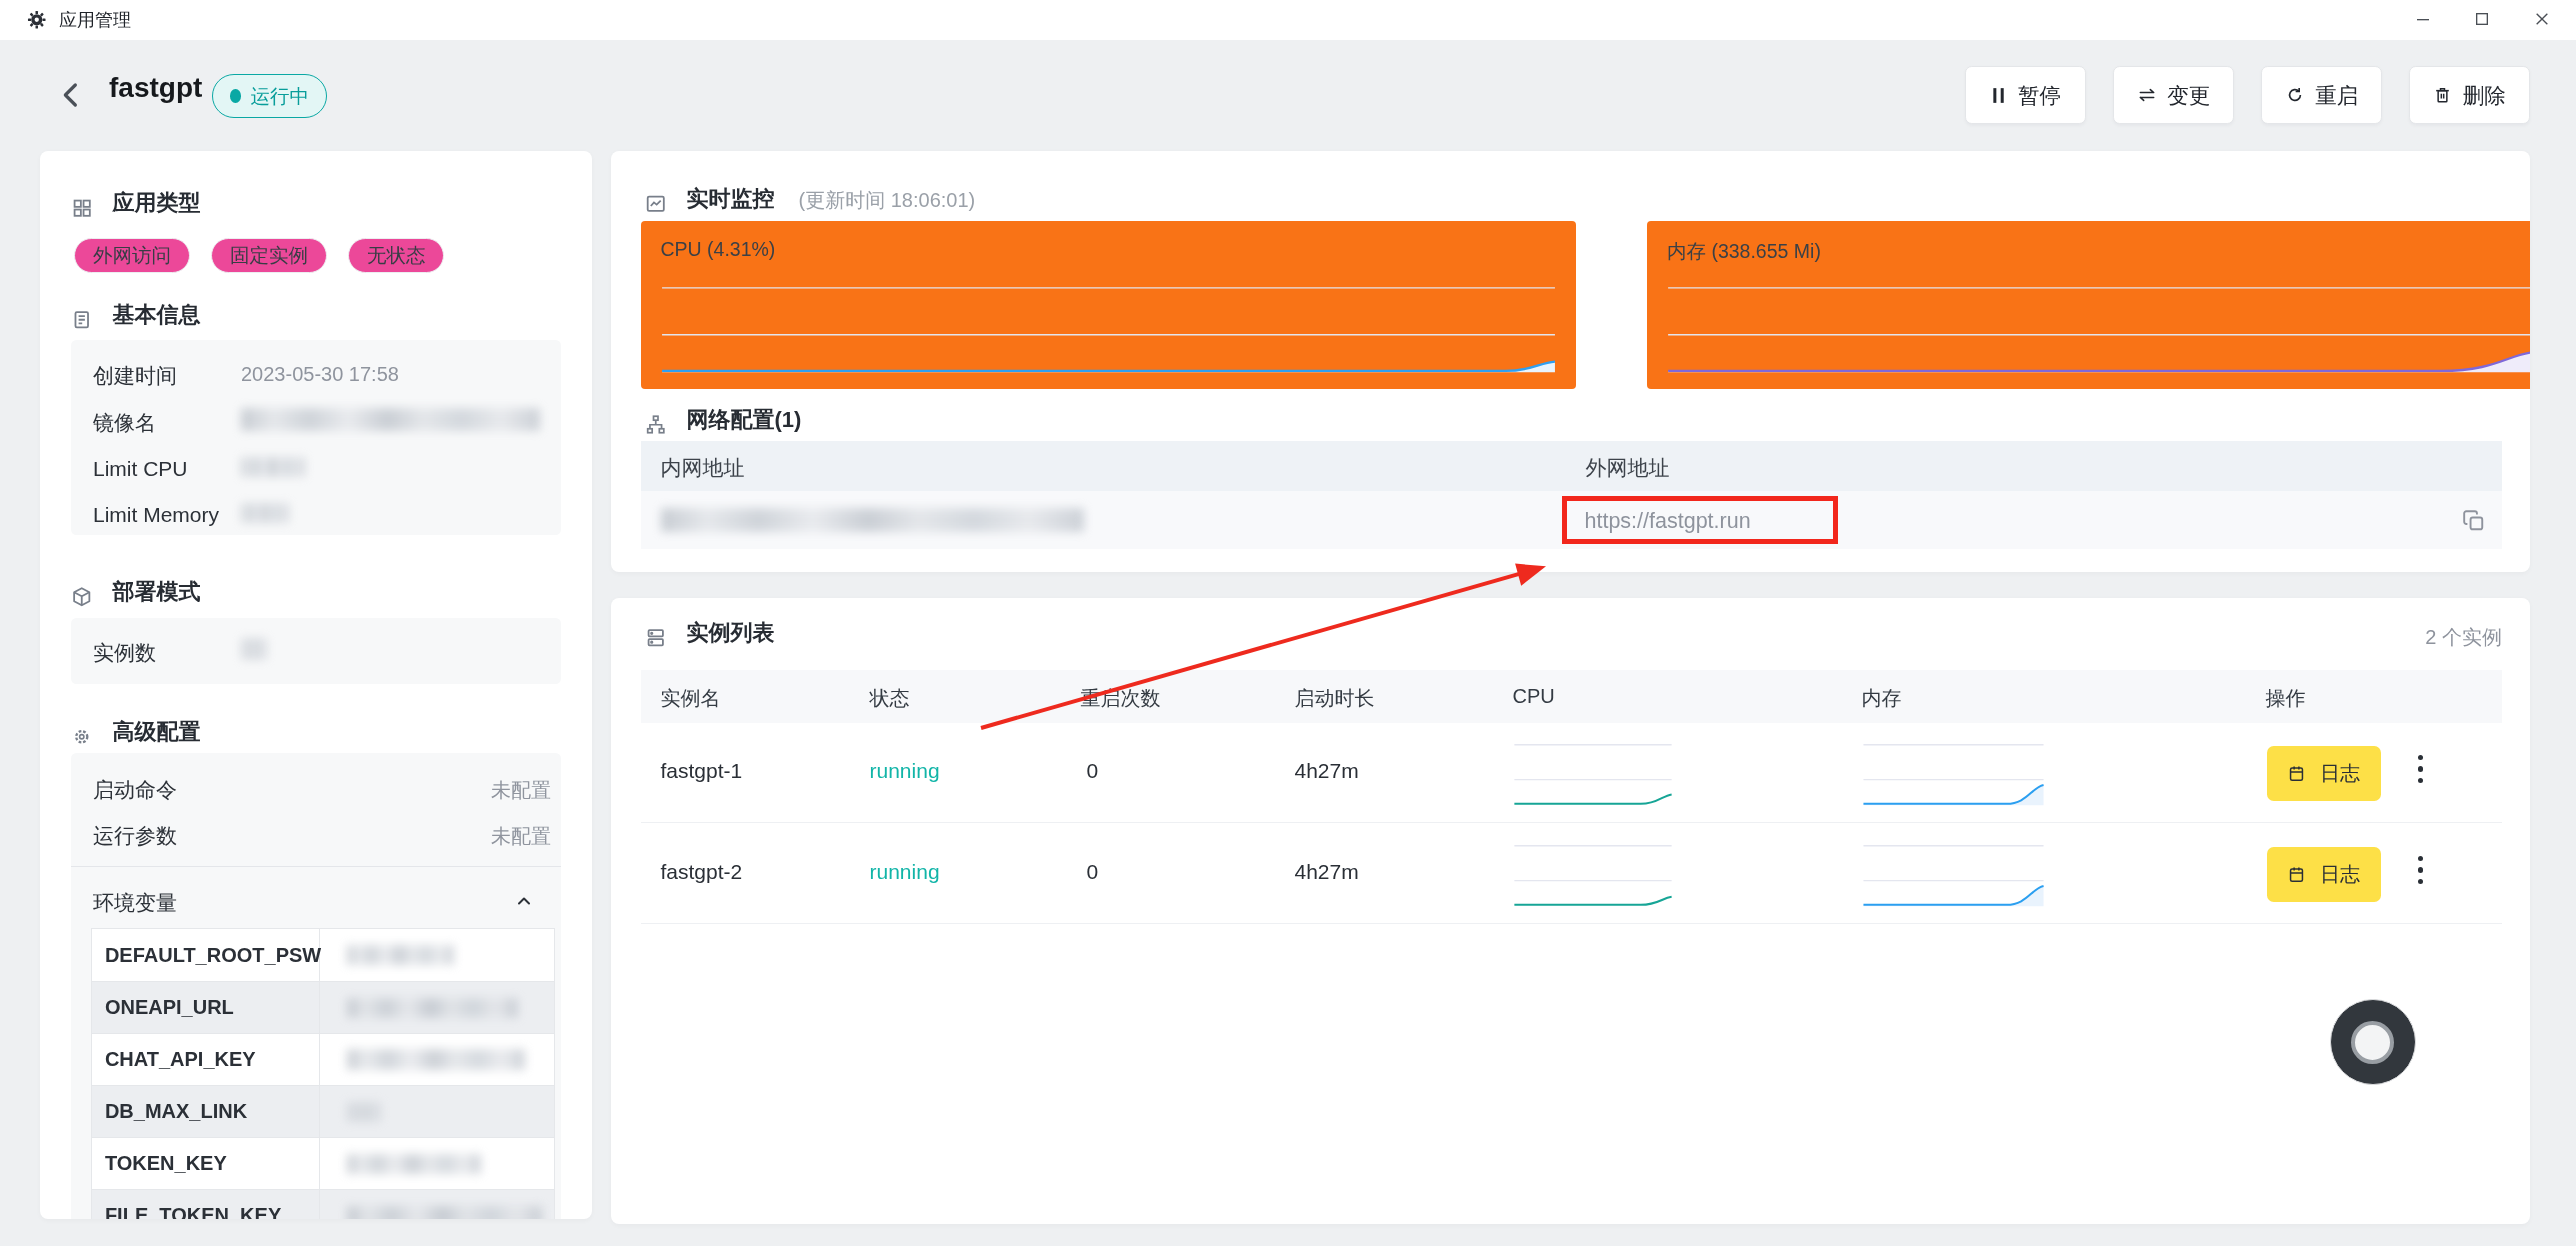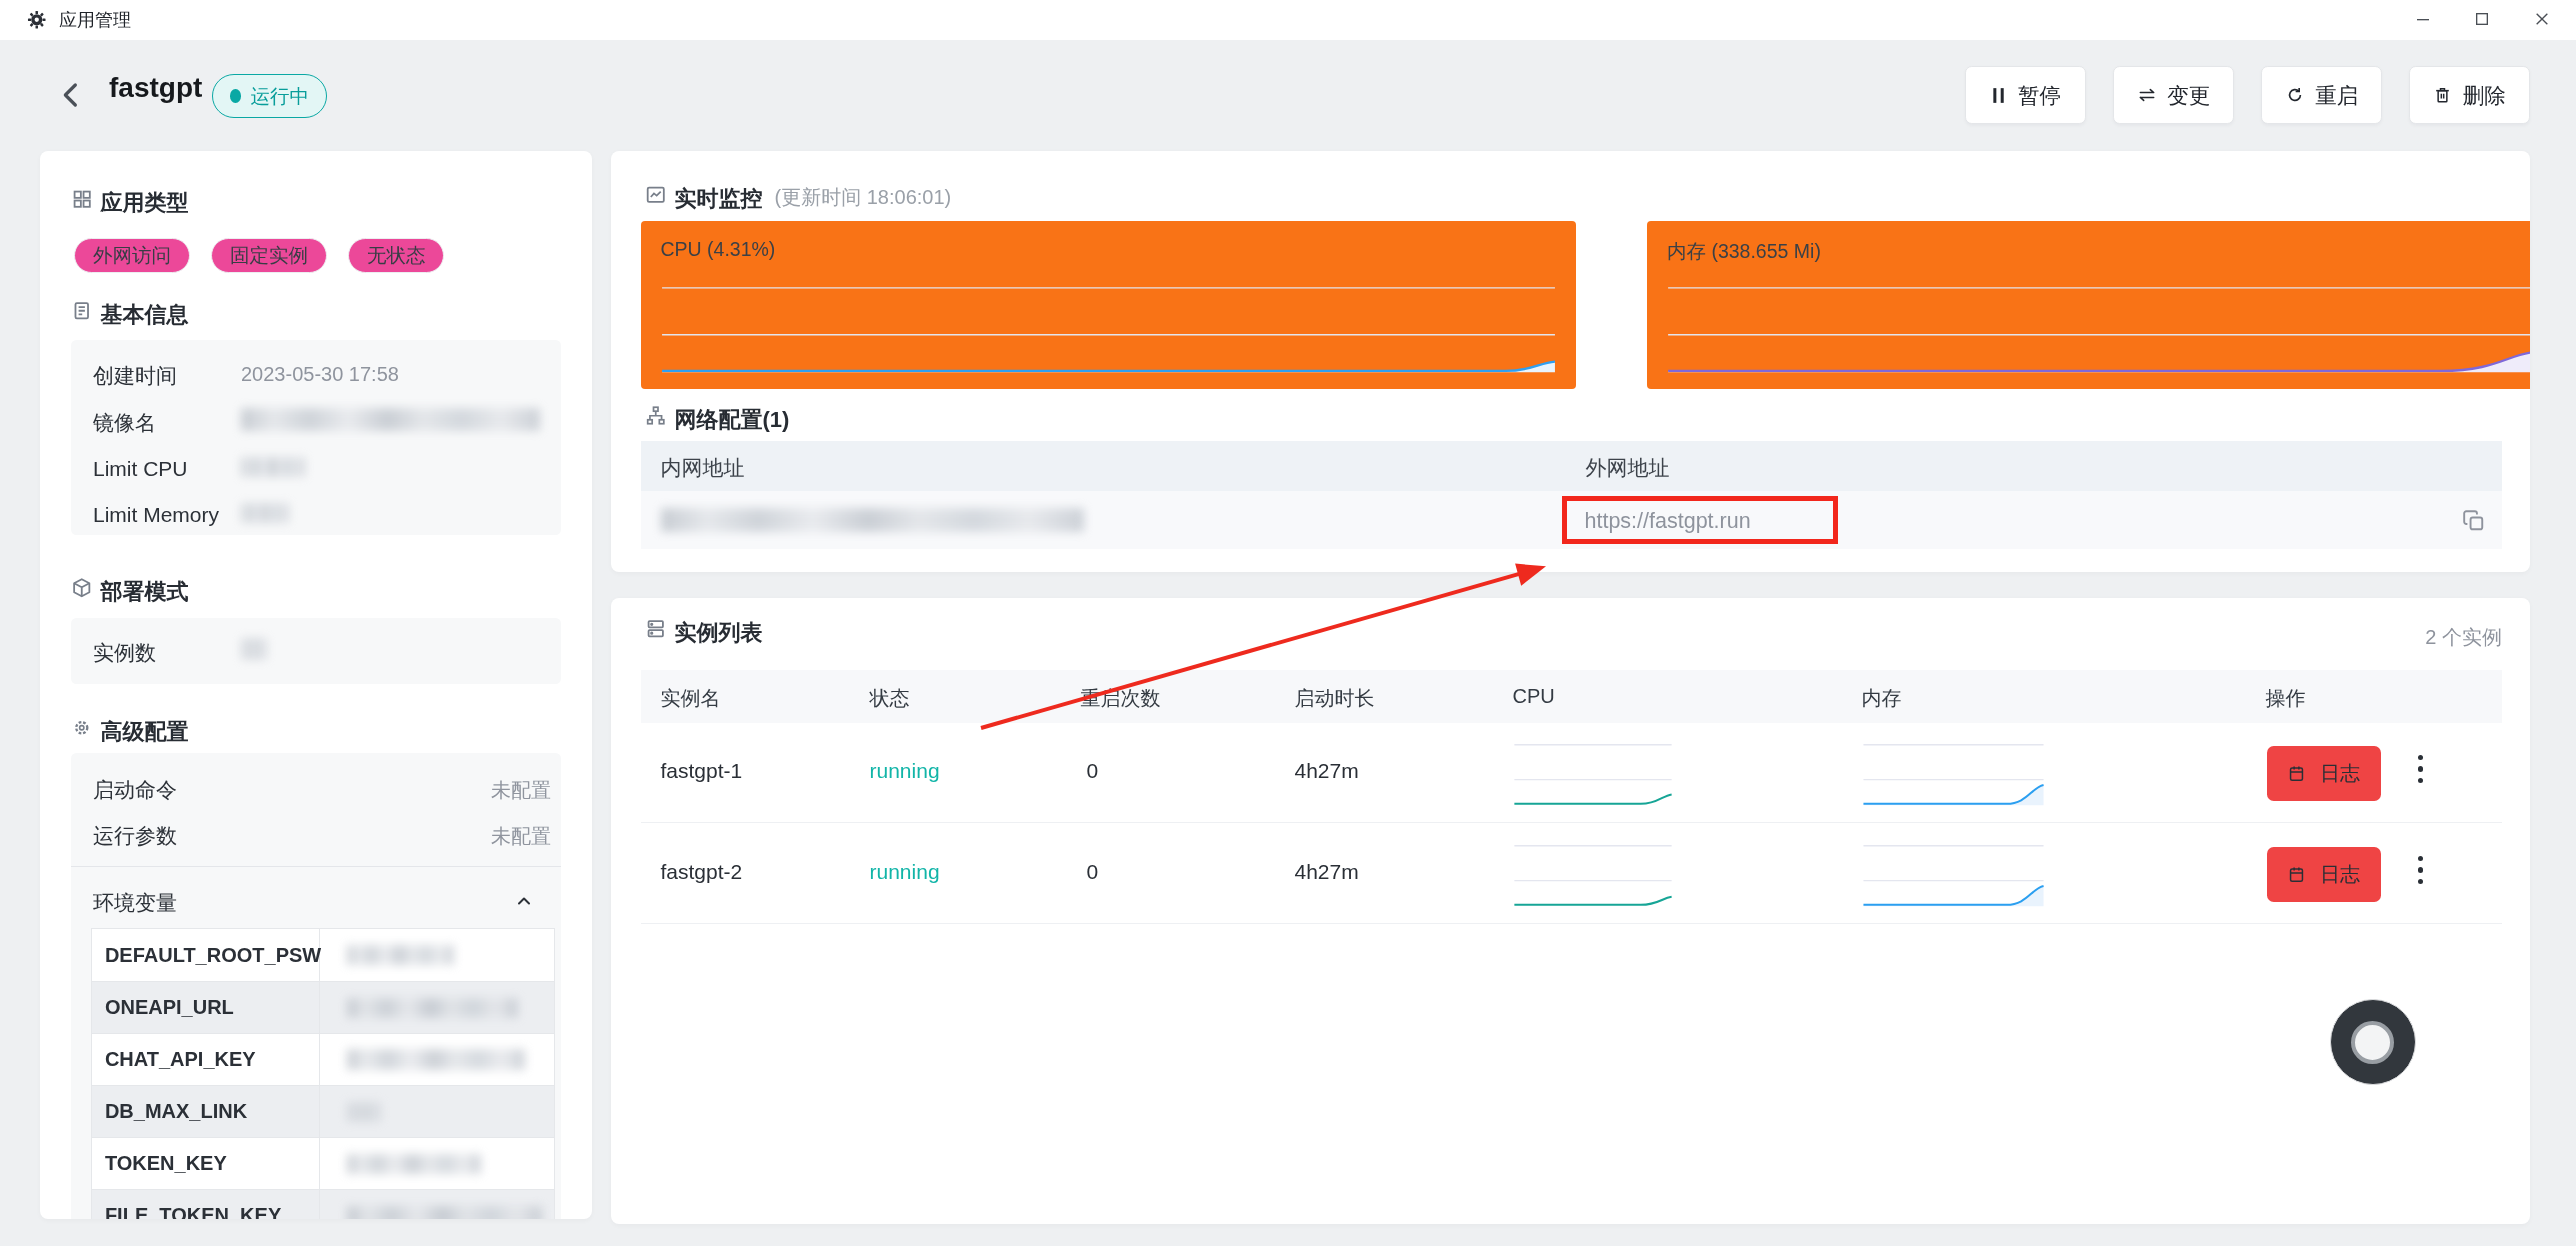--- a/index.html
+++ b/index.html
@@ -13,21 +13,21 @@
   .win-btn { top:9.4px; width:20px; height:20px; }
 
   .hdr-title { left:109px; top:72px; font-size:28px; font-weight:700; color:#16191d; }
   .badge { left:212px; top:74px; height:44px; border:1.3px solid #0aa8a4; background:#e3f6f5; border-radius:23px; display:flex; align-items:center; padding:0 17.4px; gap:9.4px; }
   .badge .dot { width:10.7px; height:13.4px; border-radius:50%; background:#0aa8a4; }
   .badge .txt { font-size:19.5px; color:#089d9a; }
   .top-btn { top:66px; width:121px; height:58px; background:#fff; border:0.7px solid #e4e6e9; border-radius:6.7px; box-shadow:0 1.3px 3.4px rgba(30,35,40,.04); display:flex; align-items:center; justify-content:center; gap:10.7px; font-size:21.5px; color:#23272e; }
 
   .card { background:#fff; border-radius:8px; box-shadow:0 1.3px 5.4px rgba(31,35,41,.03); overflow:hidden; }
 
-  .sec-title { display:flex; align-items:flex-start; gap:8px; font-size:22px; font-weight:700; color:#272c33; }
+  .sec-title { display:flex; align-items:flex-end; gap:20px; font-size:22px; font-weight:700; color:#272c33; }
   .sec-title svg { flex:none; }
 
   .tag { height:35px; border:0.7px solid #eceef1; background:#ec4899; border-radius:18px; display:inline-flex; align-items:center; padding:0 18px; font-size:19.5px; color:#383d45; margin-right:18px; }
 
   .panel { background:#f7f8f9; border-radius:5.4px; }
   .row-label { font-size:21px; color:#2c3138; }
   .row-value { font-size:20px; color:#8f949e; }
 
   .mosaic { display:inline-block; border-radius:2.7px; filter:blur(4.7px); opacity:.72;
     background:linear-gradient(90deg,#b6bcc4 0%,#dfe2e6 11%,#c0c6cd 23%,#e4e6ea 36%,#b9bfc7 49%,#dde0e4 61%,#c6ccd3 74%,#e2e4e8 87%,#bcc2ca 100%); }
@@ -43,21 +43,21 @@
   .chart-label { font-size:19.5px; color:#3b4046; }
 
   .net-header { background:#eef2f6; }
   .net-value { background:#f8f9fb; }
   .col-head { font-size:21px; color:#3d434b; }
 
   .inst-header { background:#f7f8fa; }
   .inst-col { font-size:20px; color:#343b43; }
   .cell-text { font-size:21px; color:#2a2f36; }
   .running { color:#12b5a8; }
-  .log-btn { width:114px; height:55px; background:#ef4444; border-radius:6.7px; display:flex; align-items:center; justify-content:center; gap:14px; font-size:20px; color:#2a2f36; }
+  .log-btn { width:114px; height:55px; background:#fde047; border-radius:6.7px; display:flex; align-items:center; justify-content:center; gap:14px; font-size:20px; color:#2a2f36; }
   .kebab { display:flex; flex-direction:column; gap:6px; align-items:center; }
   .kebab i { width:5.4px; height:5.4px; border-radius:50%; background:#2a2f36; }
 
   .divider-h { background:#eef0f3; height:1.3px; }
 </style>
 </head>
 <body>
 
 <div id="app">
 

